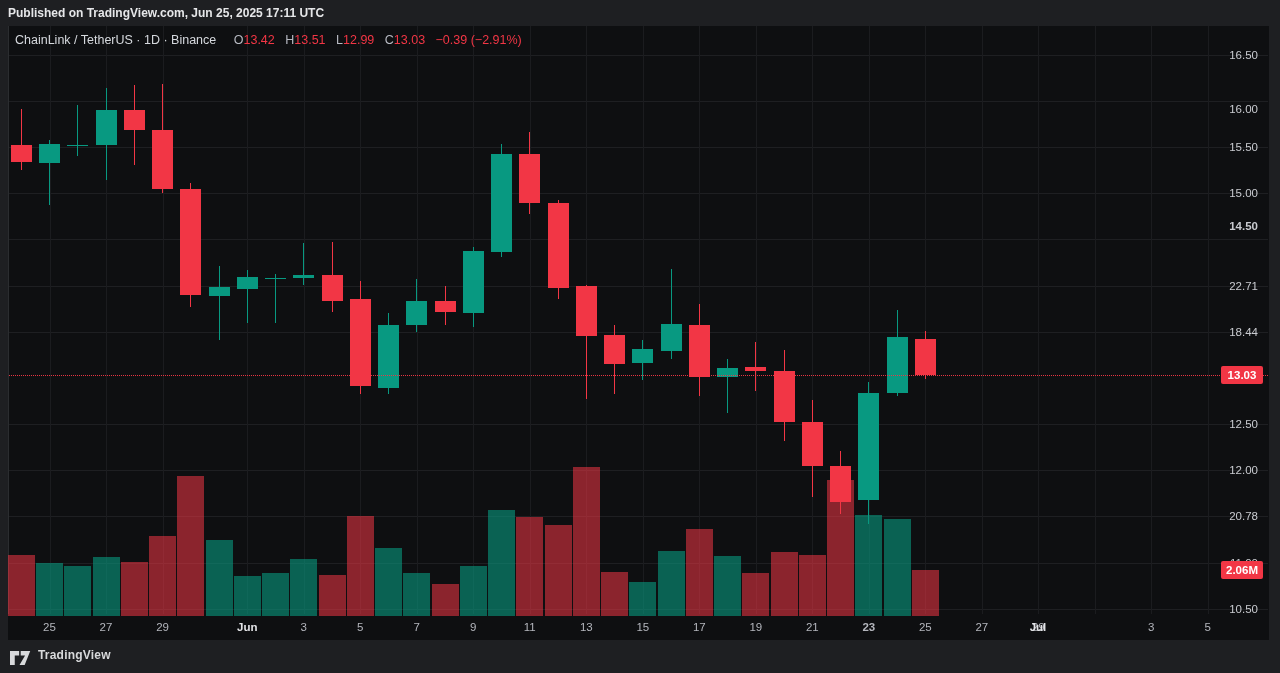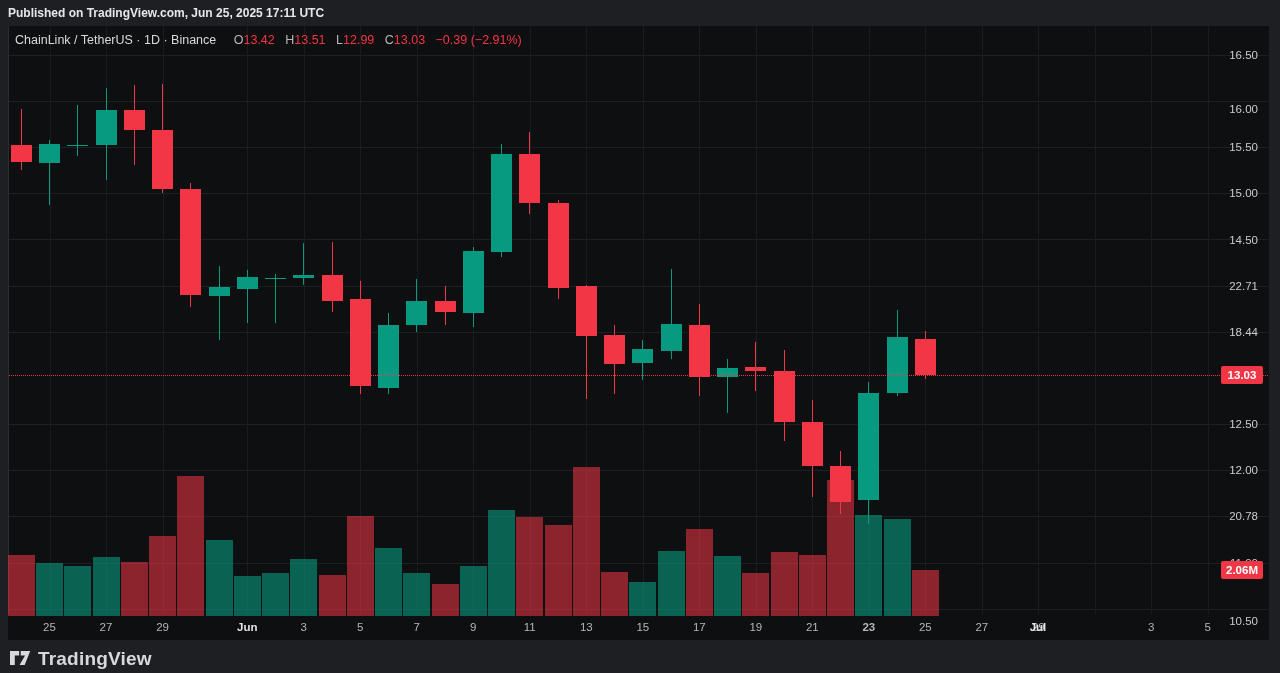--- a/index.html
+++ b/index.html
@@ -36,21 +36,21 @@
 
   .badge { position:absolute; left:1213px; width:42px; height:18px; background:#f23645;
            color:#fff; font-size:11.5px; font-weight:700; border-radius:2px;
            display:flex; align-items:center; justify-content:center; }
 
   .xtick { position:absolute; top:594px; height:14px; line-height:14px; width:40px;
            text-align:center; font-size:11.5px; color:#b4b6bd; }
   .xtick.month { color:#e2e3e6; font-weight:700; }
 
   .footer { position:absolute; left:0; top:640px; width:1280px; height:33px; background:#1e1f22; }
-  .footer .brand { position:absolute; left:38px; top:8px; font-size:19px; font-weight:600;
+  .footer .brand { position:absolute; left:38px; top:8px; font-size:12px; font-weight:600;
                    color:#d8d9db; letter-spacing:.2px; }
   .footer svg { position:absolute; left:10px; top:9px; }
 </style>
 </head>
 <body>
 
 <div class="page">
 
   <div class="topbar">
     <span>Published on TradingView.com, Jun 25, 2025 17:11 UTC</span>
@@ -207,28 +207,28 @@
         <span class="lbl">C</span><span class="val-red">13.03</span><span class="sp"></span>
         <span class="val-red">−0.39 (−2.91%)</span>
       </div>
     </div>
 
     <div id="yaxis-layer">
         <div class="ytick" style="top: 21.9px;">16.50</div>
         <div class="ytick" style="top: 76px;">16.00</div>
         <div class="ytick" style="top: 114.2px;">15.50</div>
         <div class="ytick" style="top: 160.3px;">15.00</div>
-        <div class="ytick" style="top: 207px;">14.50</div>
+        <div class="ytick" style="top: 193px; font-weight: bold;">14.50</div>
         <div class="ytick" style="top: 252.6px;">22.71</div>
         <div class="ytick" style="top: 298.8px;">18.44</div>
         <div class="ytick" style="top: 391.1px;">12.50</div>
         <div class="ytick" style="top: 437.2px;">12.00</div>
         <div class="ytick" style="top: 483.3px;">20.78</div>
         <div class="ytick" style="top: 529.5px;">11.00</div>
-        <div class="ytick" style="top: 575.6px; margin-top: 12px;">10.50</div>
+        <div class="ytick" style="top: 575.6px;">10.50</div>
       </div>
     <div id="badge-price" class="badge" style="top: 340.1px;">13.03</div>
     <div id="badge-vol" class="badge" style="top: 534.6px;">2.06M</div>
 
     <div id="xaxis-layer">
         <div class="xtick" style="left: 21.5px;">25</div>
         <div class="xtick" style="left: 78px;">27</div>
         <div class="xtick" style="left: 134.6px;">29</div>
         <div class="xtick month" style="left: 219.3px;">Jun</div>
         <div class="xtick" style="left: 275.8px;">3</div>

